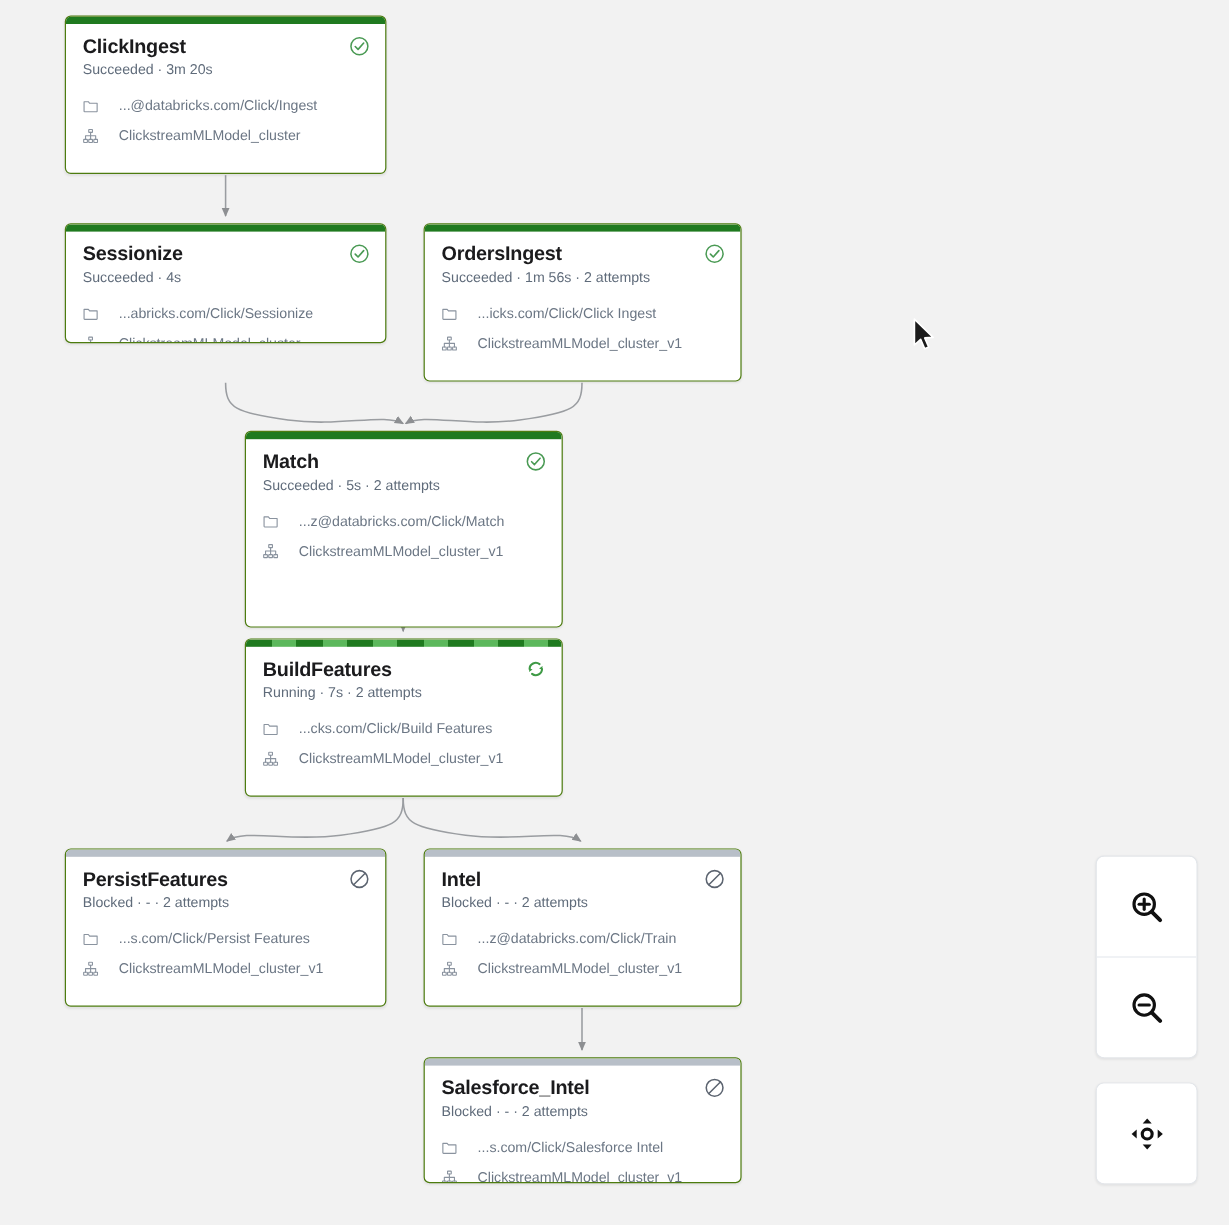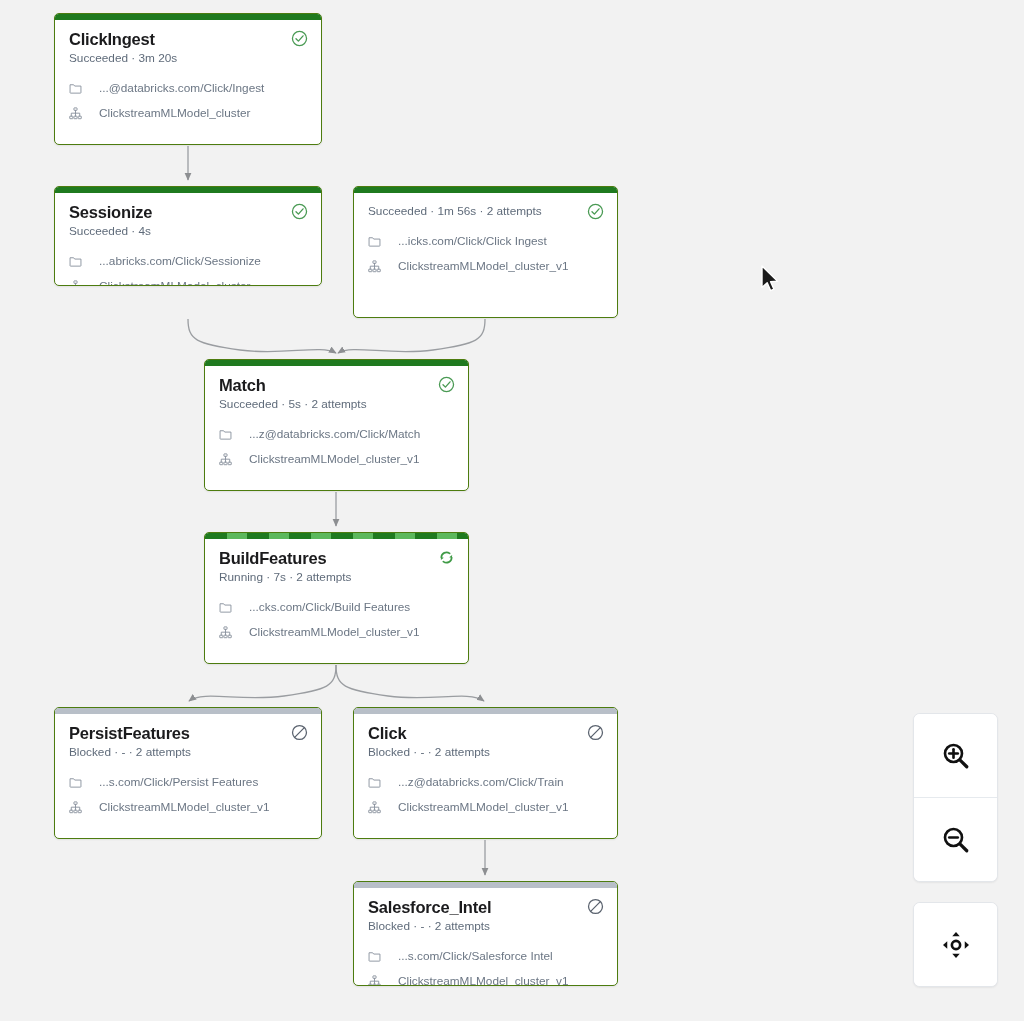--- a/index.html
+++ b/index.html
@@ -234,20 +234,21 @@
       </div>
       <div class="node" style="left: 353px; top: 186px; width: 265px; height: 132px;">
         <div class="node-bar bar-succeeded"></div>
         <div class="node-body">
           <div class="status-icon">
             <svg width="17" height="17" viewBox="0 0 20 20">
               <circle cx="10" cy="10" r="8.3" fill="none" stroke="#4a9a54" stroke-width="1.5"></circle>
               <path d="M5.9 10.3 L8.7 13.1 L14.2 6.9" fill="none" stroke="#4a9a54" stroke-width="1.6" stroke-linecap="round" stroke-linejoin="round"></path>
             </svg>
           </div>
+          <div class="node-title">OrdersIngest</div>
           <div class="node-status">Succeeded · 1m 56s · 2 attempts</div>
           <div class="node-meta">
             <span class="meta-icon">
               <svg width="13" height="13" viewBox="0 0 16 16">
                 <path d="M1.3 3.4 h4.4 l1.3 1.6 h7.7 v8.1 a0.6 0.6 0 0 1 -0.6 0.6 h-12.2 a0.6 0.6 0 0 1 -0.6 -0.6 Z" fill="none" stroke="#8a939f" stroke-width="1.15" stroke-linejoin="round"></path>
               </svg>
             </span>
             <span>...icks.com/Click/Click Ingest</span>
           </div>
           <div class="node-meta">
@@ -257,21 +258,21 @@
                 <rect x="0.9" y="11.3" width="3.8" height="3.1" rx="0.4" fill="none" stroke="#8a939f" stroke-width="1.15"></rect>
                 <rect x="6.1" y="11.3" width="3.8" height="3.1" rx="0.4" fill="none" stroke="#8a939f" stroke-width="1.15"></rect>
                 <rect x="11.3" y="11.3" width="3.8" height="3.1" rx="0.4" fill="none" stroke="#8a939f" stroke-width="1.15"></rect>
                 <path d="M8 4.1 V7.6 M2.8 11.3 V7.6 H13.2 V11.3 M8 7.6 V11.3" fill="none" stroke="#8a939f" stroke-width="1.15" stroke-linecap="round" stroke-linejoin="round"></path>
               </svg>
             </span>
             <span>ClickstreamMLModel_cluster_v1</span>
           </div>
         </div>
       </div>
-      <div class="node" style="left: 204px; top: 359px; width: 265px; height: 132px;">
+      <div class="node" style="left: 204px; top: 359px; width: 265px; height: 164px;">
         <div class="node-bar bar-succeeded"></div>
         <div class="node-body">
           <div class="status-icon">
             <svg width="17" height="17" viewBox="0 0 20 20">
               <circle cx="10" cy="10" r="8.3" fill="none" stroke="#4a9a54" stroke-width="1.5"></circle>
               <path d="M5.9 10.3 L8.7 13.1 L14.2 6.9" fill="none" stroke="#4a9a54" stroke-width="1.6" stroke-linecap="round" stroke-linejoin="round"></path>
             </svg>
           </div>
           <div class="node-title">Match</div>
           <div class="node-status">Succeeded · 5s · 2 attempts</div>
@@ -367,21 +368,21 @@
       </div>
       <div class="node" style="left: 353px; top: 707px; width: 265px; height: 132px;">
         <div class="node-bar bar-blocked"></div>
         <div class="node-body">
           <div class="status-icon">
             <svg width="17" height="17" viewBox="0 0 20 20">
               <circle cx="10" cy="10" r="8.2" fill="none" stroke="#5c6470" stroke-width="1.5"></circle>
               <line x1="4.6" y1="15.4" x2="15.4" y2="4.6" stroke="#5c6470" stroke-width="1.5" stroke-linecap="round"></line>
             </svg>
           </div>
-          <div class="node-title">Click</div>
+          <div class="node-title">Intel</div>
           <div class="node-status">Blocked · - · 2 attempts</div>
           <div class="node-meta">
             <span class="meta-icon">
               <svg width="13" height="13" viewBox="0 0 16 16">
                 <path d="M1.3 3.4 h4.4 l1.3 1.6 h7.7 v8.1 a0.6 0.6 0 0 1 -0.6 0.6 h-12.2 a0.6 0.6 0 0 1 -0.6 -0.6 Z" fill="none" stroke="#8a939f" stroke-width="1.15" stroke-linejoin="round"></path>
               </svg>
             </span>
             <span>...z@databricks.com/Click/Train</span>
           </div>
           <div class="node-meta">

